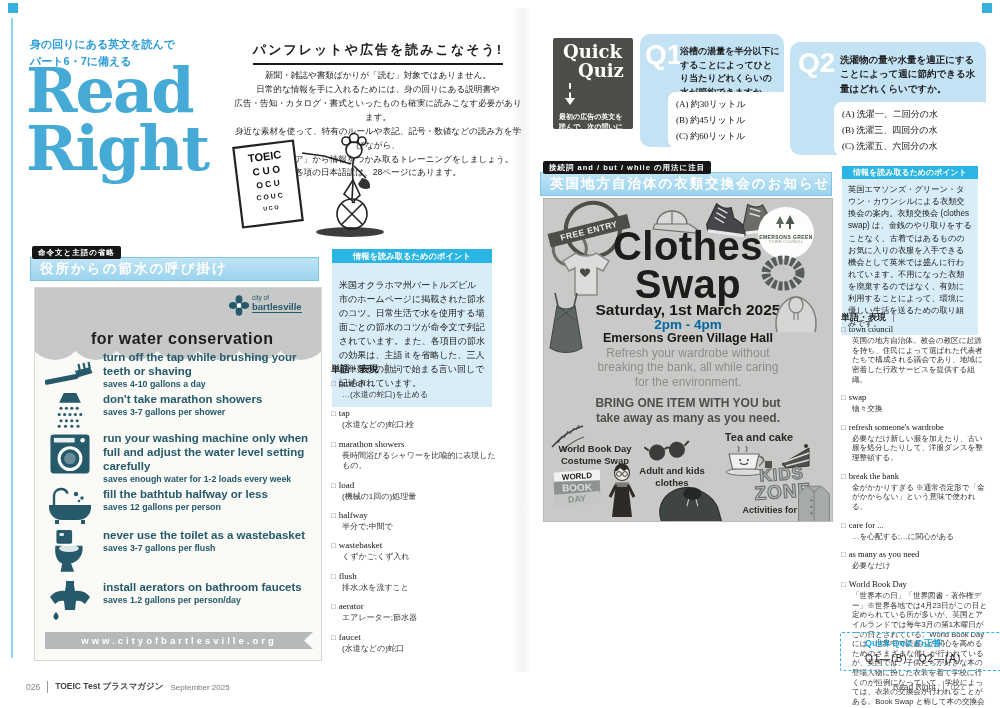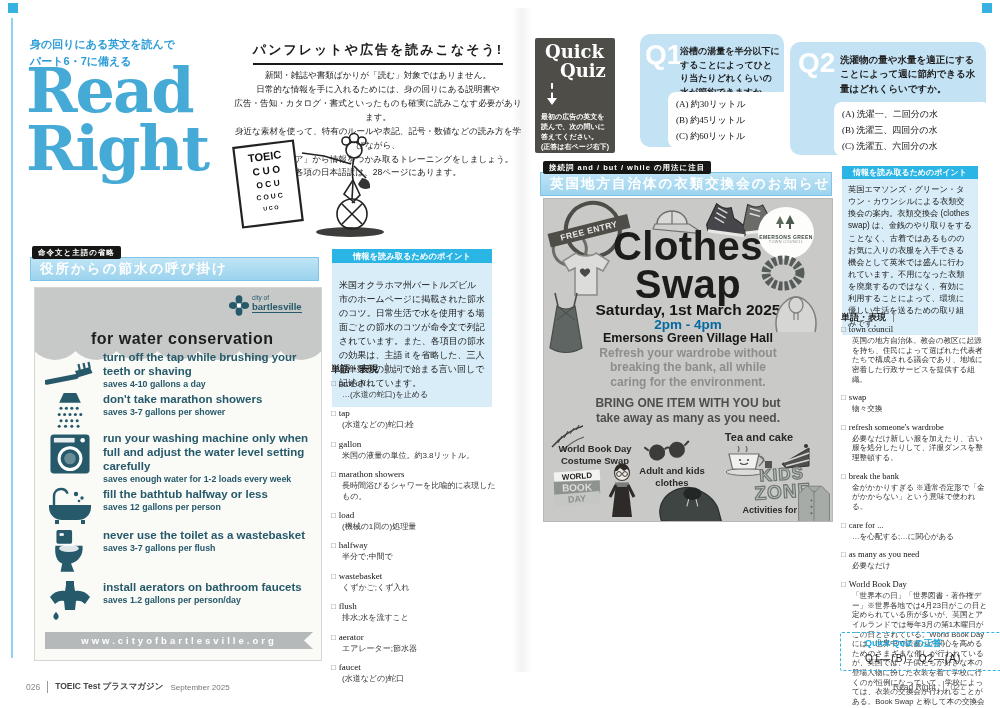--- a/index.html
+++ b/index.html
@@ -40,21 +40,21 @@
   .qnum{color:#fff;font-weight:bold;font-size:28px;line-height:1;}
   .qtext{font-size:9px;line-height:1.5;color:#1d1d1d;font-weight:bold;}
   .optbox{background:#fff;border-radius:8px;padding:5px 8px;}
   .opt{font-family:"Liberation Serif",serif;font-size:9px;line-height:1.75;color:#111;}
   
   .flyer{background:#c9c9c7;border:1px solid #b8b8b6;}
   .fl-title{font-weight:bold;font-size:40px;line-height:.95;color:#1c1c1a;text-align:center;letter-spacing:.5px;}
   .fl-date{font-weight:bold;font-size:15.5px;text-align:center;color:#161614;}
   .fl-time{font-weight:bold;font-size:13.5px;text-align:center;color:#0369a1;}
   .fl-venue{font-weight:bold;font-size:12.5px;text-align:center;color:#161614;}
-  .fl-tagline{font-weight:bold;font-size:12px;line-height:1.2;text-align:center;color:#8d8d8b;}
+  .fl-tagline{font-weight:normal;font-size:12px;line-height:1.2;text-align:center;color:#8d8d8b;}
   .fl-bring{font-weight:bold;font-size:12px;line-height:1.25;text-align:center;color:#4e4e4c;}
   .fl-small{font-weight:bold;font-size:9.5px;line-height:1.25;text-align:center;color:#2a2a28;}
   .outline-txt{font-weight:bold;font-size:17px;line-height:.95;color:#b9bfbb;
                -webkit-text-stroke:1.2px #6f7672;letter-spacing:1px;}
   .wbd-blk{font-weight:bold;text-align:center;width:46px;}
   
   .ansbox{border:1.6px dashed #35b4e4;border-radius:2px;padding:4px 24px;}
   .anslabel{color:#19a9df;font-weight:bold;font-size:9px;}
   .anstext{color:#222;font-size:10px;letter-spacing:1px;margin-top:2px;}
   .foot{font-size:8.5px;color:#555;}
@@ -110,21 +110,21 @@
       <path d="M124 40 L136 52"></path>
       <path d="M123 54 l-9 14 l11 9"></path>
       <path d="M123 54 l7 15 l-8 8"></path>
       <circle cx="122" cy="88" r="15"></circle>
       <path d="M122 73 l1 -17 M112 78 l20 20 M132 78 l-20 20"></path>
     </g>
     <path d="M132 52 q9 1 8 10 q-9 3 -12 -4 z" fill="#333"></path>
   </svg>
 </div>
 
-<div class="abs qqbox" style="left:535px;top:38px;width:80px;height:115px;">
+<div class="abs qqbox" style="left:553px;top:38px;width:80px;height:91px;">
   <div class="qqtitle" style="margin:5px 0 0 10px;">
     <div>Quick</div>
     <div style="margin-left:15px;">Quiz</div>
   </div>
   <div style="margin:2px 0 0 16px;width:2px;height:15px;border-left:2px dashed #fff;"></div>
   <div style="margin-left:12px;width:0;height:0;border:5px solid transparent;border-top:7px solid #fff;"></div>
   <div style="font-size:7px;font-weight:bold;line-height:1.45;padding:2px 5px 0 6px;">
     <div>最初の広告の英文を</div>
     <div>読んで、次の問いに</div>
     <div>答えてください。</div>
@@ -287,21 +287,20 @@
 
   <div class="abs ribbon" style="left:10px;top:344px;width:268px;height:17px;">www.cityofbartlesville.org</div>
 </div>
 
 <div class="abs ptHead" style="left:332px;top:249px;width:160px;height:14px;line-height:14px;">情報を読み取るためのポイント</div>
 <div class="abs ptBox" style="left:332px;top:263px;width:146px;padding:16px 7px;font-size:9px;line-height:1.55;">米国オクラホマ州バートルズビル市のホームページに掲載された節水のコツ。日常生活で水を使用する場面ごとの節水のコツが命令文で列記されています。また、各項目の節水の効果は、主語 it を省略した、三人称単数形の動詞で始まる言い回しで記述されています。</div>
 <div class="abs" style="left:331px;top:358px;"><span class="vlabel">単語・表現</span></div>
 <div class="abs" style="left:331px;top:372px;width:168px;">
   <div><span class="chk">□</span><span class="vterm">turn off ...</span><div class="vdef">…(水道の蛇口)を止める</div></div>
   <div><span class="chk">□</span><span class="vterm">tap</span><div class="vdef">(水道などの)蛇口;栓</div></div>
-  <div><span class="chk">□</span><span class="vterm">gallon</span><div class="vdef">米国の液量の単位。約3.8リットル。</div></div>
   <div><span class="chk">□</span><span class="vterm">marathon showers</span><div class="vdef">長時間浴びるシャワーを比喩的に表現したもの。</div></div>
   <div><span class="chk">□</span><span class="vterm">load</span><div class="vdef">(機械の1回の)処理量</div></div>
   <div><span class="chk">□</span><span class="vterm">halfway</span><div class="vdef">半分で;中間で</div></div>
   <div><span class="chk">□</span><span class="vterm">wastebasket</span><div class="vdef">くずかご;くず入れ</div></div>
   <div><span class="chk">□</span><span class="vterm">flush</span><div class="vdef">排水;水を流すこと</div></div>
   <div><span class="chk">□</span><span class="vterm">aerator</span><div class="vdef">エアレーター;節水器</div></div>
   <div><span class="chk">□</span><span class="vterm">faucet</span><div class="vdef">(水道などの)蛇口</div></div>
 </div>
 
 <div class="abs tag" style="left:543px;top:161px;z-index:2;">接続詞 and / but / while の用法に注目</div>

